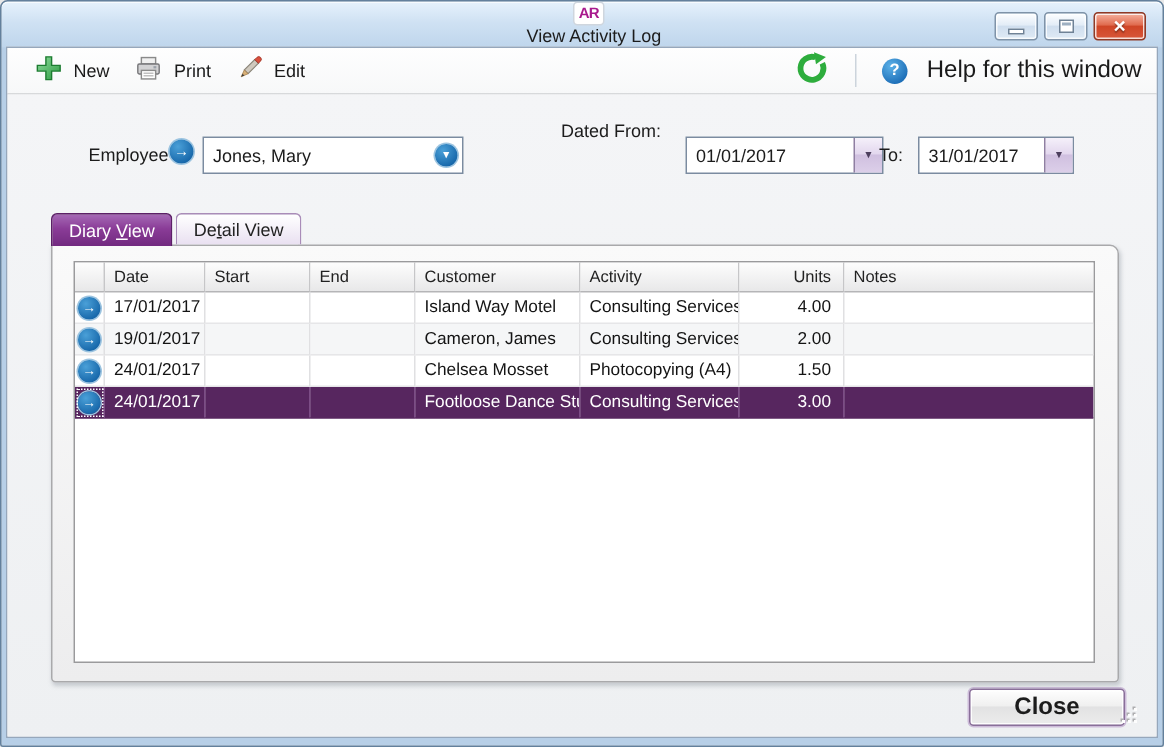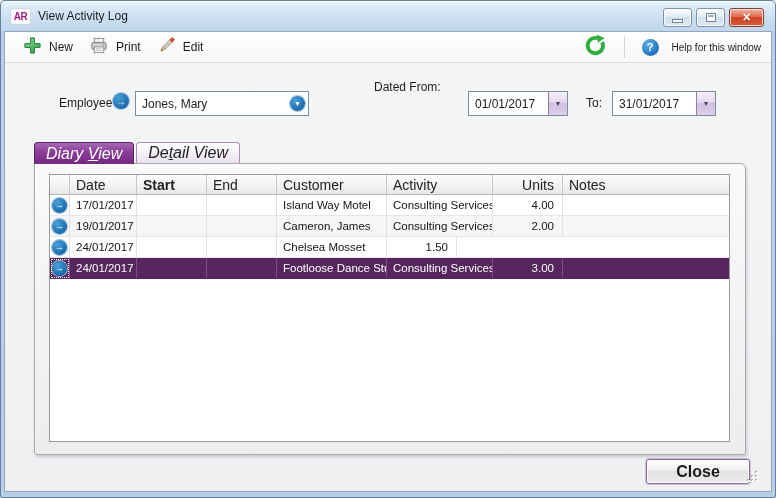--- a/index.html
+++ b/index.html
@@ -3,21 +3,21 @@
 <meta charset="utf-8">
 <style>
   * { margin:0; padding:0; box-sizing:border-box; }
   html,body { width:776px; height:498px; background:#e8e8e8; font-family:"Liberation Sans", sans-serif; }
 
   .window { width:776px; height:498px; border:1px solid #63809c; border-radius:5px 5px 2px 2px;
     background:linear-gradient(180deg,#e6f2fc 0px,#cfe1f3 14px,#bfd6ec 30px,#b7cfe7 31px,#b7cfe7 100%);
     position:relative; overflow:hidden; box-shadow:inset 0 1px 0 rgba(255,255,255,.7); }
 
   
-  .titlebar { height:30px; position:relative; display:flex; align-items:center; padding-left:9px; }
+  .titlebar { height:30px; position:relative; display:flex; align-items:center; padding-left:9px;flex-direction:column; }
   .app-badge { width:21px; height:17px; background:#ffffff; border-radius:3px; border:1px solid #cfd6de;
     color:#a81a8d; font-size:10px; font-weight:bold; display:flex; align-items:center; justify-content:center; letter-spacing:-0.5px; }
   .title-text { margin-left:7px; font-size:12px; color:#1c1c1c; }
   .win-controls { position:absolute; top:7px; right:11px; display:flex; gap:4px; }
   .win-btn { width:29px; height:19px; border:1px solid #7f93a8; border-radius:3px;
     background:linear-gradient(180deg,#fdfeff 0%,#e3edf7 45%,#cfdeee 50%,#dfeaf5 100%);
     display:flex; align-items:center; justify-content:center; box-shadow:inset 0 0 0 1px rgba(255,255,255,.8); }
   .win-btn.close { width:35px; border-color:#903a26;
     background:linear-gradient(180deg,#f6b2a0 0%,#e06b4e 45%,#cf4526 50%,#d8573a 100%); }
   .glyph-min { width:11px; height:4px; background:#ffffff; border:1px solid #6f8296; margin-top:7px; }
@@ -31,62 +31,62 @@
 
   
   .toolbar { height:31px; background:linear-gradient(180deg,#fefefe,#f7f8f9); border-bottom:1px solid #d7d9db;
     display:flex; align-items:center; padding:0 10px; flex-shrink:0; }
   .tool-btn { display:flex; align-items:center; gap:7px; padding:2px 8px; font-size:12px; color:#1a1a1a; cursor:default; }
   .tool-right { margin-left:auto; display:flex; align-items:center; }
   .tool-sep { width:1px; height:22px; background:#ccd4dc; margin:0 9px; }
   .help-circle { width:17px; height:17px; border-radius:50%;
     background:radial-gradient(circle at 35% 30%, #5cb1e8, #1d6fb8 75%); color:#fff; font-size:11px; font-weight:bold;
     display:flex; align-items:center; justify-content:center; margin-right:6px; }
-  .help-label { font-size:10px; color:#1a1a1a; }
+  .help-label { font-size:16px; color:#1a1a1a; }
 
   
   .content { position:relative; flex:1; background:linear-gradient(180deg,#f4f5f7,#eef0f2); }
   .abs { position:absolute; }
   .f-label { font-size:12px; color:#1c1c1c; white-space:nowrap; }
 
   .circle-icon { display:inline-flex; align-items:center; justify-content:center; border-radius:50%;
     background:radial-gradient(circle at 35% 30%, #4aa0d8, #1565a8 78%); color:#fff; box-shadow:0 0 0 1px #9cc4e0; }
   .link-arrow { width:16px; height:16px; font-size:10px; font-weight:bold; }
 
   .field { background:#ffffff; border:1px solid #7b8ba0; display:flex; align-items:center; font-size:12px; color:#1c1c1c; }
   .field .val { flex:1; padding-left:6px; white-space:nowrap; overflow:hidden; }
   .dd-circle { width:15px; height:15px; font-size:7px; margin-right:3px; flex-shrink:0; }
   .combo-btn { width:19px; align-self:stretch; border-left:1px solid #8f7fa2; flex-shrink:0;
     background:linear-gradient(180deg,#f5f0fa 0%,#e3d8ee 45%,#d0c0e0 50%,#dccfe9 100%);
     display:flex; align-items:center; justify-content:center; font-size:7px; color:#4d3f5e; }
 
   
   .tabs { display:flex; gap:2px; z-index:3; }
-  .tab { height:21px; padding:0 11px; font-size:16px; display:flex; align-items:center;
+  .tab { height:21px; padding:0 11px; font-size:12px; display:flex; align-items:center;
     border:1px solid #a98cb8; border-bottom:none; border-radius:4px 4px 0 0;
-    background:linear-gradient(180deg,#ffffff,#e9e0f1); color:#222;font-style:italic; }
+    background:linear-gradient(180deg,#ffffff,#e9e0f1); color:#222; }
   .tab.active { background:linear-gradient(180deg,#a569b5 0%,#8a3c97 45%,#722a80 100%);
     border-color:#5c2067; color:#ffffff; height:22px; }
   .tab .accel { text-decoration:underline; }
 
   
   .panel { background:linear-gradient(180deg,#fafafa,#ededee); border:1px solid #a9a9ab; border-radius:0 6px 3px 3px;
     box-shadow:1px 2px 3px rgba(120,130,140,.35); z-index:2; }
   .table-wrap { position:absolute; left:14px; top:10px; width:681px; height:268px; background:#ffffff;
     border:1px solid #9a9a9c; overflow:hidden; }
   .tbl { width:100%; }
   .tr { display:flex; height:21px; }
   .tr-head { display:flex; height:20px; }
   .th { background:linear-gradient(180deg,#fdfdfd,#e8e8e9); border-right:1px solid #c6c6c8; border-bottom:1px solid #b5b5b7;
-    font-size:14px; color:#222; display:flex; align-items:center; padding-left:6px; overflow:hidden; white-space:nowrap; }
+    font-size:11px; color:#222; display:flex; align-items:center; padding-left:6px; overflow:hidden; white-space:nowrap; }
   .td { border-right:1px solid #e0e0e2; border-bottom:1px solid #e6e6e8; font-size:11.5px; color:#141414;
     display:flex; align-items:center; padding-left:6px; overflow:hidden; white-space:nowrap; }
   .c0 { width:20px; flex-shrink:0; padding-left:0; justify-content:center; }
   .c1 { width:67px; flex-shrink:0; }
-  .c2 { width:70px; flex-shrink:0;font-weight:bold; }
+  .c2 { width:70px; flex-shrink:0; }
   .c3 { width:70px; flex-shrink:0; }
   .c4 { width:110px; flex-shrink:0; }
   .c5 { width:106px; flex-shrink:0; }
   .c6 { width:70px; flex-shrink:0; justify-content:flex-end; padding-right:8px; padding-left:0; }
   .c7 { flex:1; border-right:none; }
   .tr:nth-child(even) .td { background:#f5f6f7; }
   .tr.selected .td { background:#57265f; color:#ffffff; border-right-color:#7c4d86; border-bottom-color:#57265f; }
   .tr.selected .c0 { outline:1px dotted #ffffff; outline-offset:-2px; }
   .row-arrow { width:15px; height:15px; font-size:9px; font-weight:bold; }
 
@@ -182,21 +182,21 @@
     <div class="content">
 
       <span class="abs f-label" style="left:54px; top:33px;">Employee</span>
       <span class="abs circle-icon link-arrow" style="left:108px; top:30px;">→</span>
       <div class="abs field" style="left:130px; top:28px; width:174px; height:25px;">
         <span class="val">Jones, Mary</span>
         <span class="circle-icon dd-circle">▼</span>
       </div>
 
       <span class="abs f-label" style="left:369px; top:17px;">Dated From:</span>
-      <div class="abs field" style="left:463px; top:28px; width:100px; height:25px;">
+      <div class="abs field" style="left:452px; top:28px; width:132px; height:25px;">
         <span class="val">01/01/2017</span>
         <span class="combo-btn">▼</span>
       </div>
 
       <span class="abs f-label" style="left:581px; top:33px;">To:</span>
       <div class="abs field" style="left:607px; top:28px; width:104px; height:25px;">
         <span class="val">31/01/2017</span>
         <span class="combo-btn">▼</span>
       </div>
 
@@ -248,20 +248,21 @@
                   <div class="td c7"></div>
                 </div>
                 <div class="tr">
                   <div class="td c0">
                     <span class="circle-icon row-arrow">→</span>
                   </div>
                   <div class="td c1">24/01/2017</div>
                   <div class="td c2"></div>
                   <div class="td c3"></div>
                   <div class="td c4">Chelsea Mosset</div>
+                  <div class="td c5">Photocopying (A4)</div>
                   <div class="td c6">1.50</div>
                   <div class="td c7"></div>
                 </div>
                 <div class="tr selected">
                   <div class="td c0">
                     <span class="circle-icon row-arrow">→</span>
                   </div>
                   <div class="td c1">24/01/2017</div>
                   <div class="td c2"></div>
                   <div class="td c3"></div>

